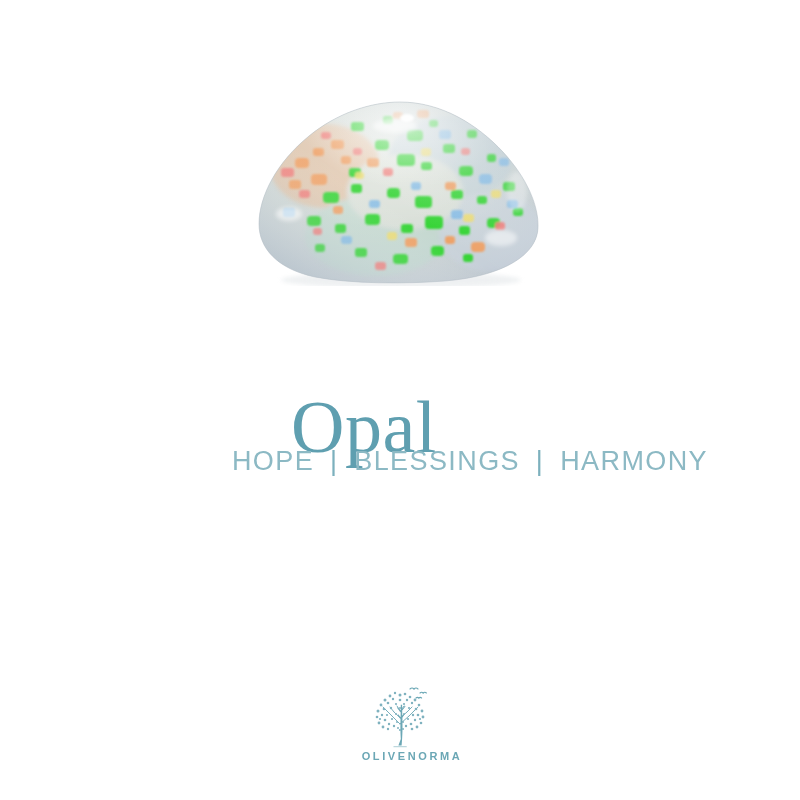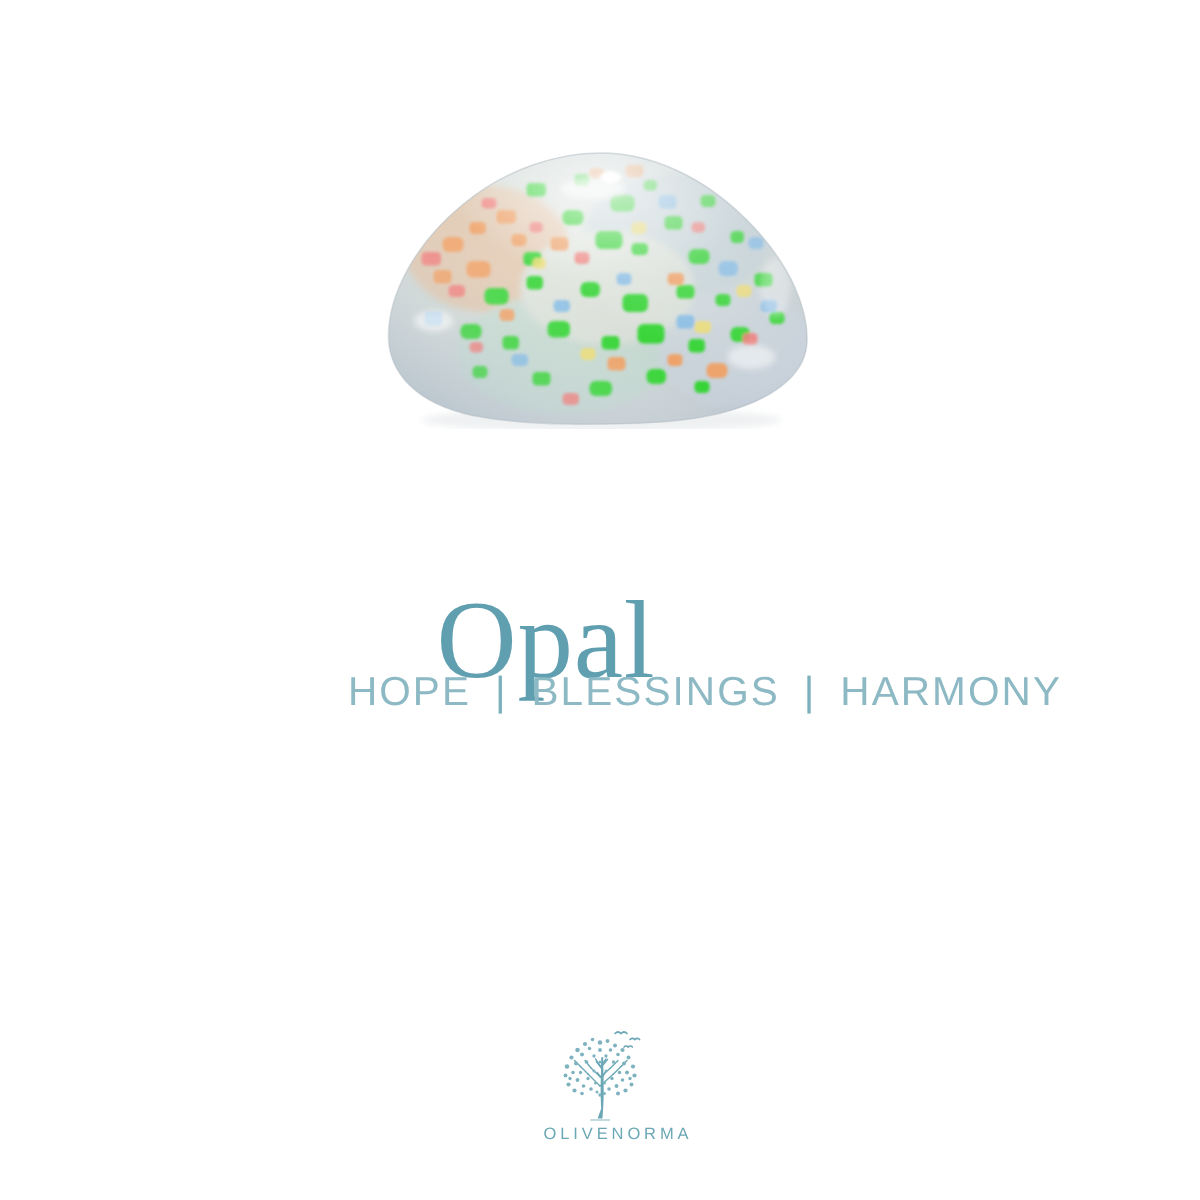--- a/index.html
+++ b/index.html
@@ -93,21 +93,21 @@
   .logo-mark {
     display: block;
     margin: 0 auto;
   }
   .logo-word {
     display: block;
     margin-top: 2px;
     font-family: "Liberation Sans", sans-serif;
     font-size: 11px;
     letter-spacing: 2.6px;
-    font-weight: 400;
+    font-weight: 700;
     color: #6ba7b5;
     padding-left: 24px;
   }
 </style>
 </head>
 <body>
 
 <div class="card">
 
   <div class="gem-stage">

